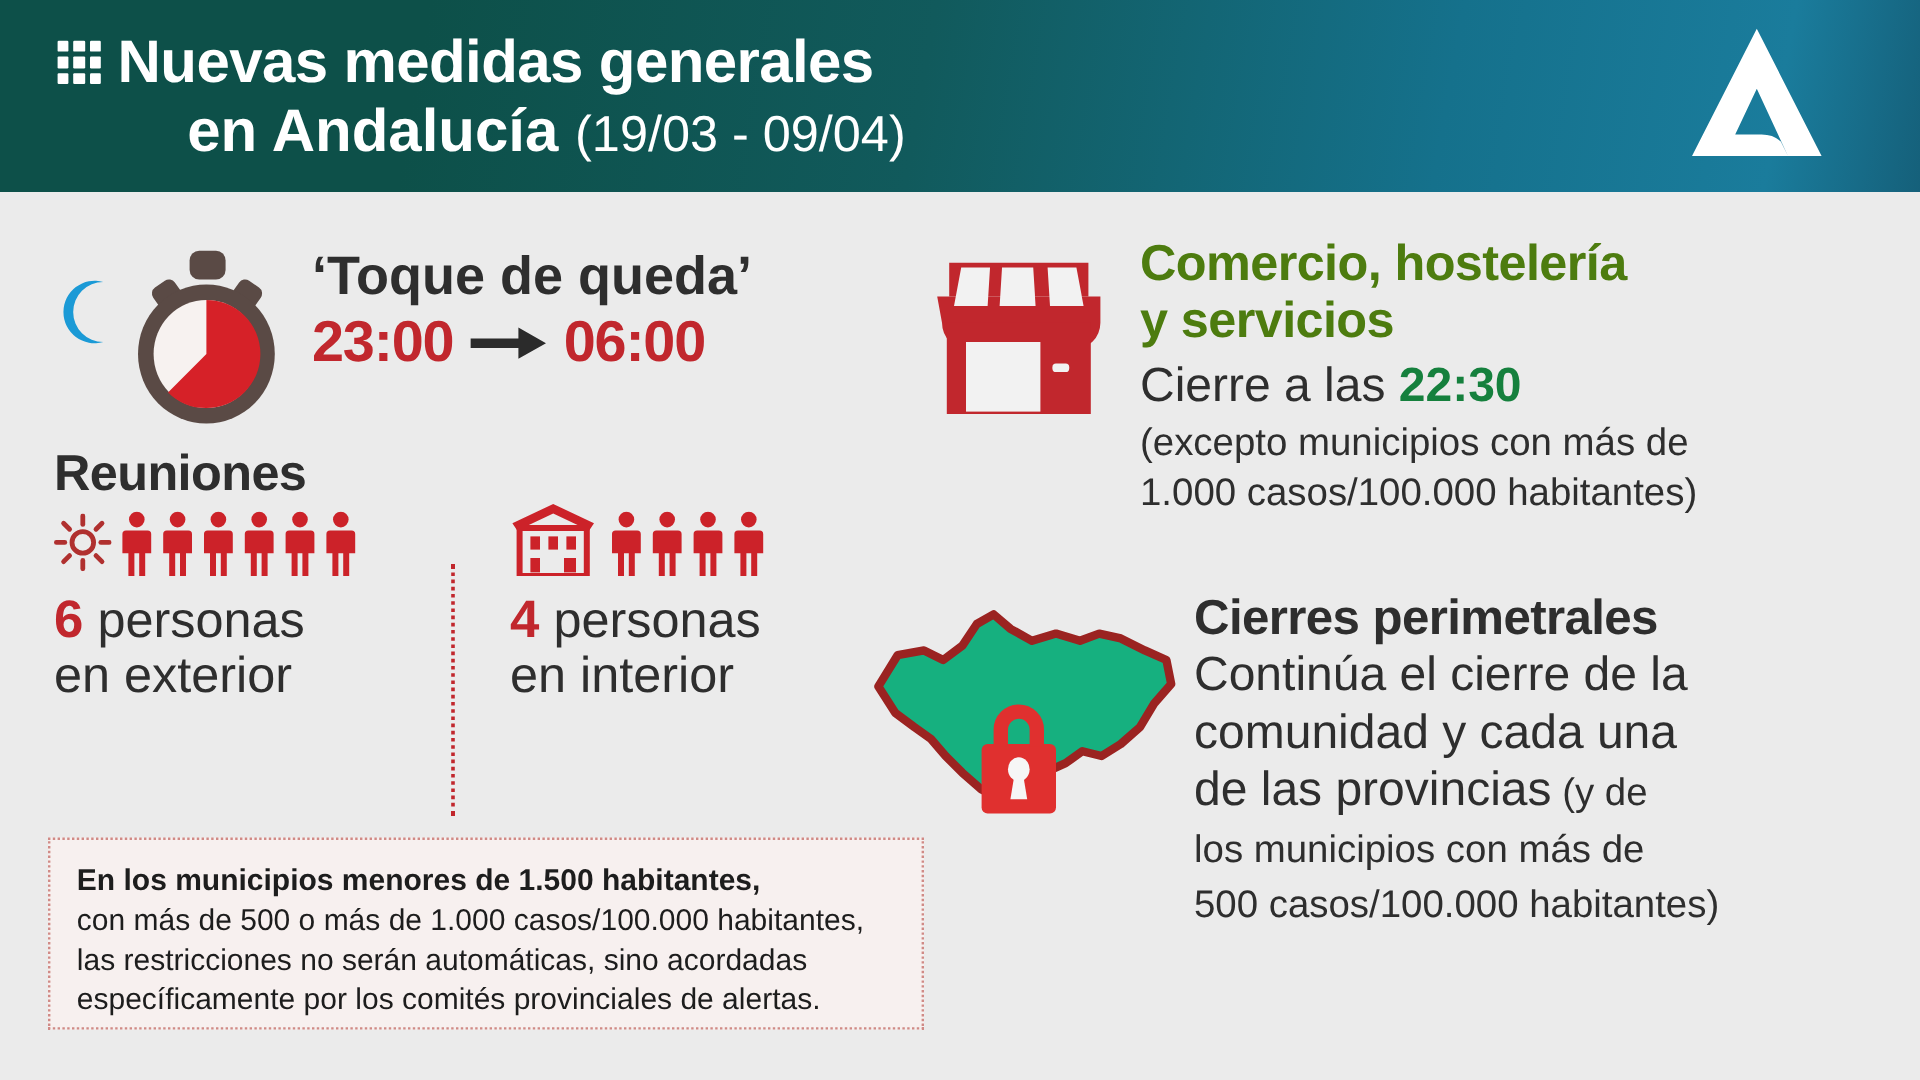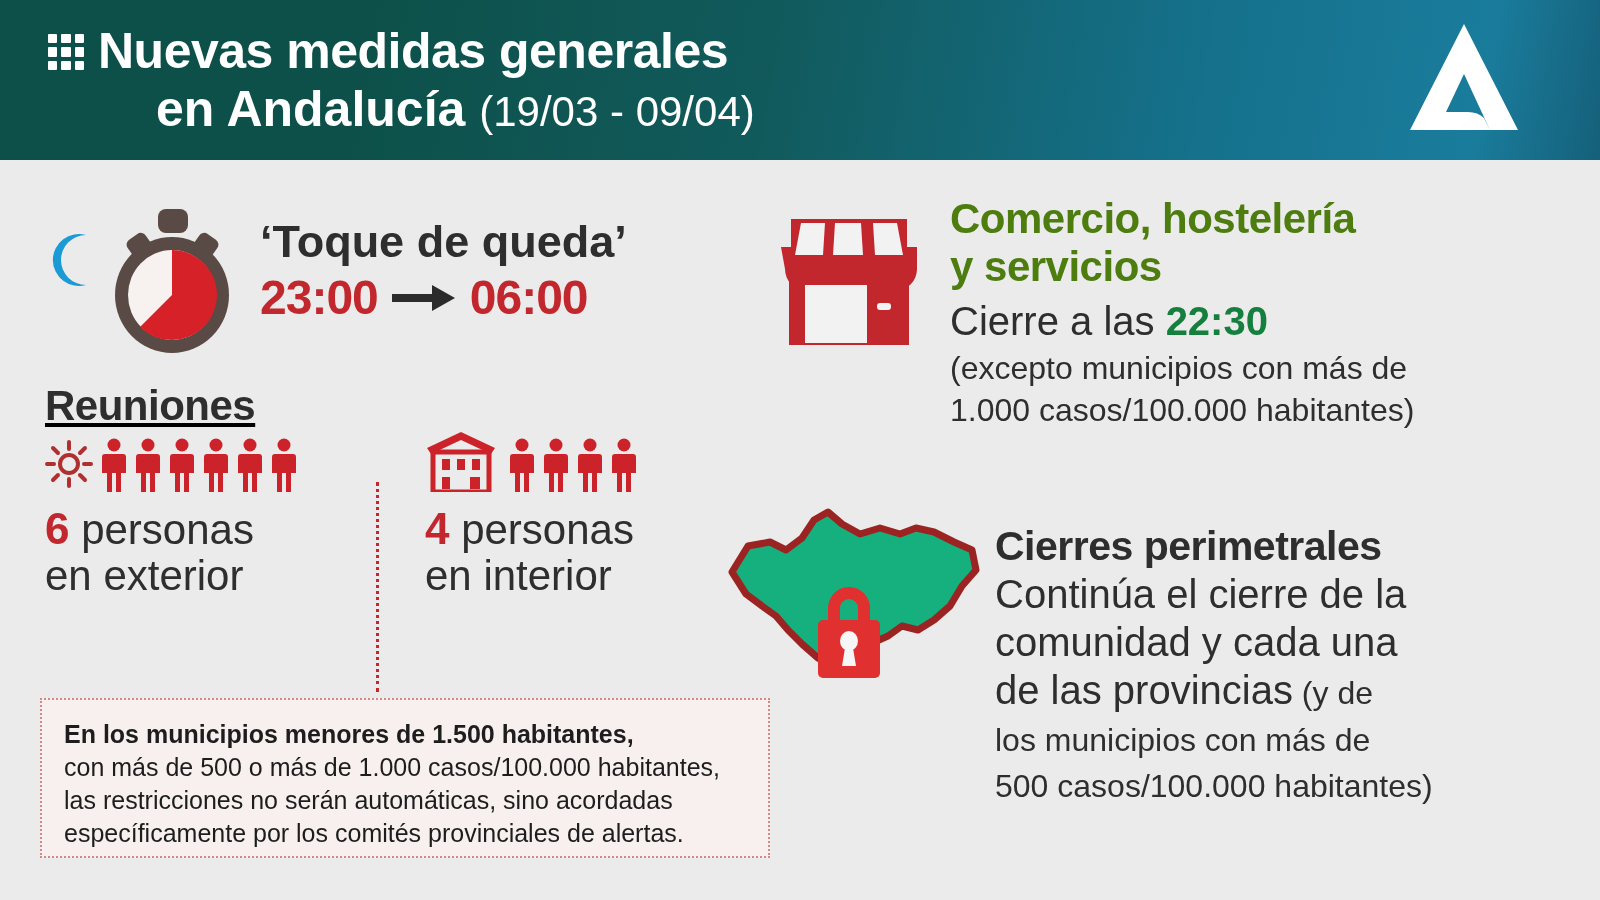--- a/index.html
+++ b/index.html
@@ -33,28 +33,28 @@
 
   #logo-a { position:absolute; right:78px; top:22px; width:116px; height:112px; }
 
   
   #content { position:absolute; left:0; top:160px; width:1600px; height:740px; background:#ebebeb; }
 
   
   #curfew { position:absolute; left:45px; top:35px; width:700px; height:165px; }
   #moon-icon { position:absolute; left:5px; top:38px; width:46px; height:54px; }
   #stopwatch-icon { position:absolute; left:55px; top:12px; width:145px; height:148px; }
-  #curfew-text { position:absolute; left:215px; top:21px;text-align:center; }
+  #curfew-text { position:absolute; left:215px; top:9px;text-align:center; }
   #curfew-title { font-size:45px; font-weight:bold; color:#2e2e2e; line-height:52px; white-space:nowrap; }
   #curfew-times { display:flex; align-items:center; font-size:48px; font-weight:bold; line-height:56px; margin-top:2px; }
   #curfew-start, #curfew-end { color:#c1272d; letter-spacing:-1px; }
   #curfew-arrow { margin:0 14px; width:64px; height:30px; flex:none; }
 
   
-  #reuniones { position:absolute; left:45px; top:222px; width:700px; height:270px;text-decoration:underline; }
+  #reuniones { position:absolute; left:45px; top:210px; width:700px; height:270px; }
   #reuniones-title { font-size:42px; font-weight:bold; color:#2e2e2e; letter-spacing:-0.5px; }
   #reuniones-cols { position:absolute; left:0; top:48px; width:700px; display:flex;gap:28px; }
   .reu-col { position:relative; }
   #col-exterior { width:310px; }
   #col-interior { width:300px; margin-left:42px; }
   .icon-row { display:flex; align-items:flex-end; height:62px; }
   #sun-icon { width:48px; height:48px; margin-right:6px; margin-bottom:4px; flex:none; }
   #house-icon { width:72px; height:60px; margin-right:10px; flex:none; }
   .people { display:flex; align-items:flex-end; }
   .person { width:30px; height:54px; margin-right:4px; flex:none; }
@@ -79,21 +79,21 @@
   #store-icon { position:absolute; left:5px; top:12px; width:148px; height:148px; }
   #commerce-text { position:absolute; left:180px; top:0px; width:600px; }
   .sec-title { font-size:42px; font-weight:bold; color:#4d7c0f; line-height:48px; letter-spacing:-0.5px; }
   #commerce-close { font-size:40px; color:#2e2e2e; line-height:52px; margin-top:4px; white-space:nowrap; }
   #commerce-time { font-weight:bold; color:#15803d; }
   .sec-sub { font-size:32px; color:#2e2e2e; line-height:42px; white-space:nowrap; }
 
   
   #perimeter { position:absolute; left:700px; top:330px; width:880px; }
   #map-icon { position:absolute; left:10px; top:8px; width:280px; height:185px; }
-  #perimeter-text { position:absolute; left:295px; top:0px; width:580px;margin-top:32px; }
+  #perimeter-text { position:absolute; left:295px; top:0px; width:580px; }
   #perimeter-title { font-size:41px; font-weight:bold; color:#2e2e2e; line-height:48px; letter-spacing:-0.5px; white-space:nowrap; }
   .peri-line { font-size:40px; color:#2e2e2e; line-height:48px; white-space:nowrap; }
   .peri-small { font-size:32px; color:#2e2e2e; }
   .peri-line-sm { font-size:32px; color:#2e2e2e; line-height:46px; white-space:nowrap; }
 </style>
 </head>
 <body>
 
 <div id="header">
   <div id="header-inner">

